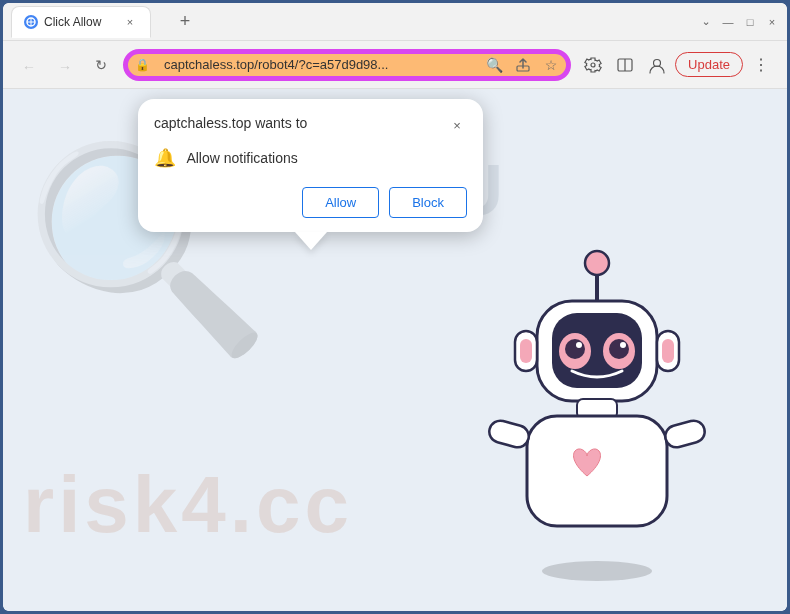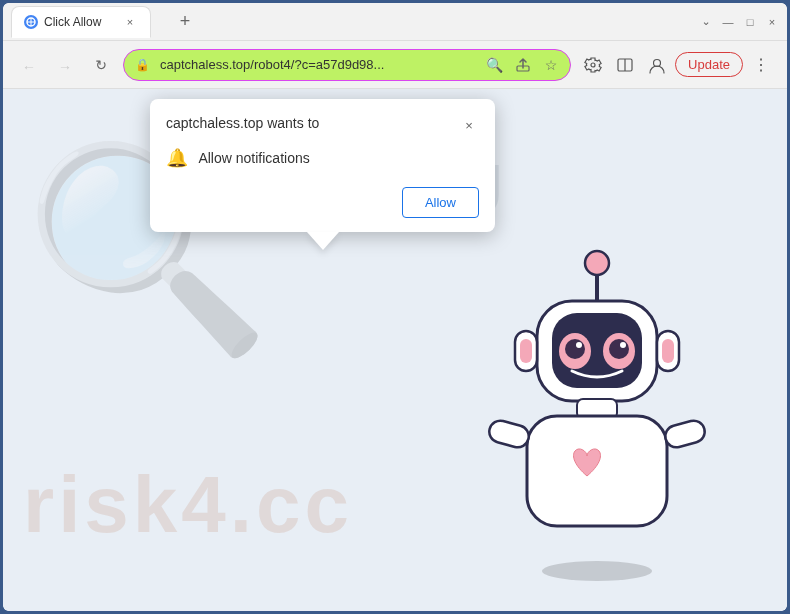--- a/index.html
+++ b/index.html
@@ -155,26 +155,26 @@
       position: absolute;
       left: 12px;
       font-size: 12px;
       color: #444;
       z-index: 1;
     }
 
     .address-text {
       width: 100%;
       height: 32px;
-      border: 1px solid #d946ef;
+      border: 5px solid #d946ef;
       border-radius: 20px;
       padding: 0 80px 0 36px;
       font-size: 13px;
       color: #333;
-      background: #bef264;
+      background: #fdba74;
       display: flex;
       align-items: center;
       line-height: 32px;
       overflow: hidden;
       white-space: nowrap;
       text-overflow: ellipsis;
     }
 
     .addr-actions {
       position: absolute;
@@ -261,24 +261,24 @@
       top: 60px;
       font-size: 200px;
       color: rgba(160,160,180,0.2);
       line-height: 1;
     }
 
     
     .notification-popup {
       position: absolute;
       top: 10px;
-      left: 147px;
+      left: 135px;
       width: 345px;
       background: #fff;
-      border-radius: 8px;
+      border-radius: 16px;
       box-shadow: 0 4px 20px rgba(0,0,0,0.25);
       padding: 16px 16px 14px 16px;
       z-index: 100;
     }
 
     .popup-header {
       display: flex;
       justify-content: space-between;
       align-items: flex-start;
       margin-bottom: 12px;
@@ -510,19 +510,20 @@
         <span class="popup-close">×</span>
       </div>
 
       <div class="notification-row">
         <span class="bell-icon">🔔</span>
         <span class="notification-text">Allow notifications</span>
       </div>
 
       <div class="popup-actions">
         <button class="allow-btn">Allow</button>
+        <button class="block-btn">Block</button>
       </div>
 
       <div class="popup-tail"></div>
     </div>
 
   </div>
 </div>
 
 </body></html>

